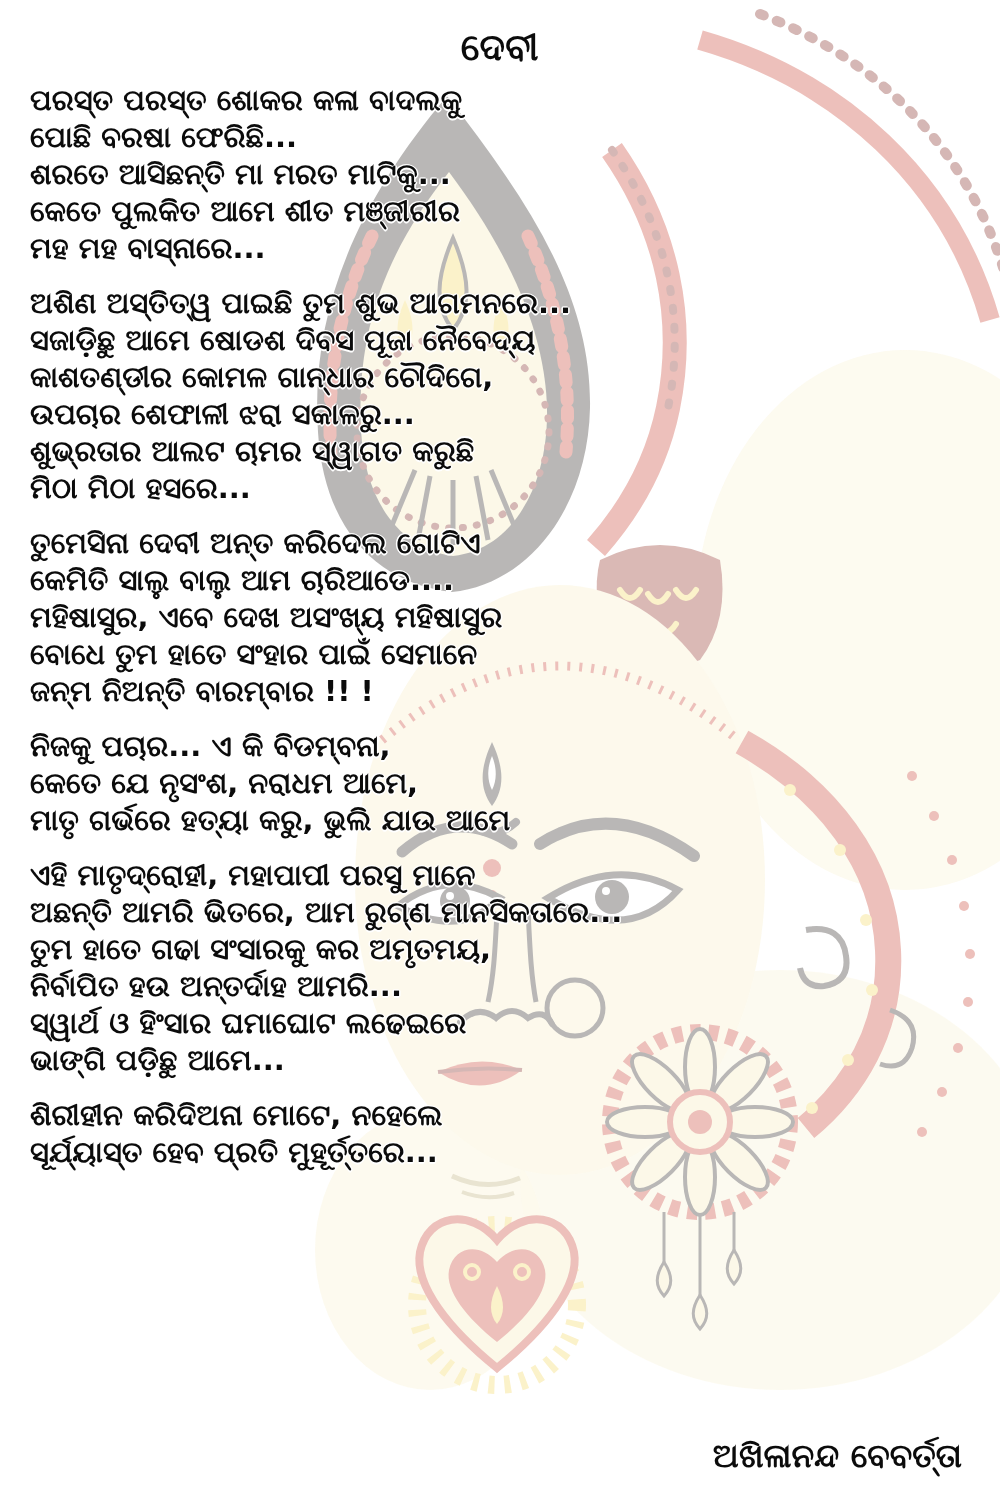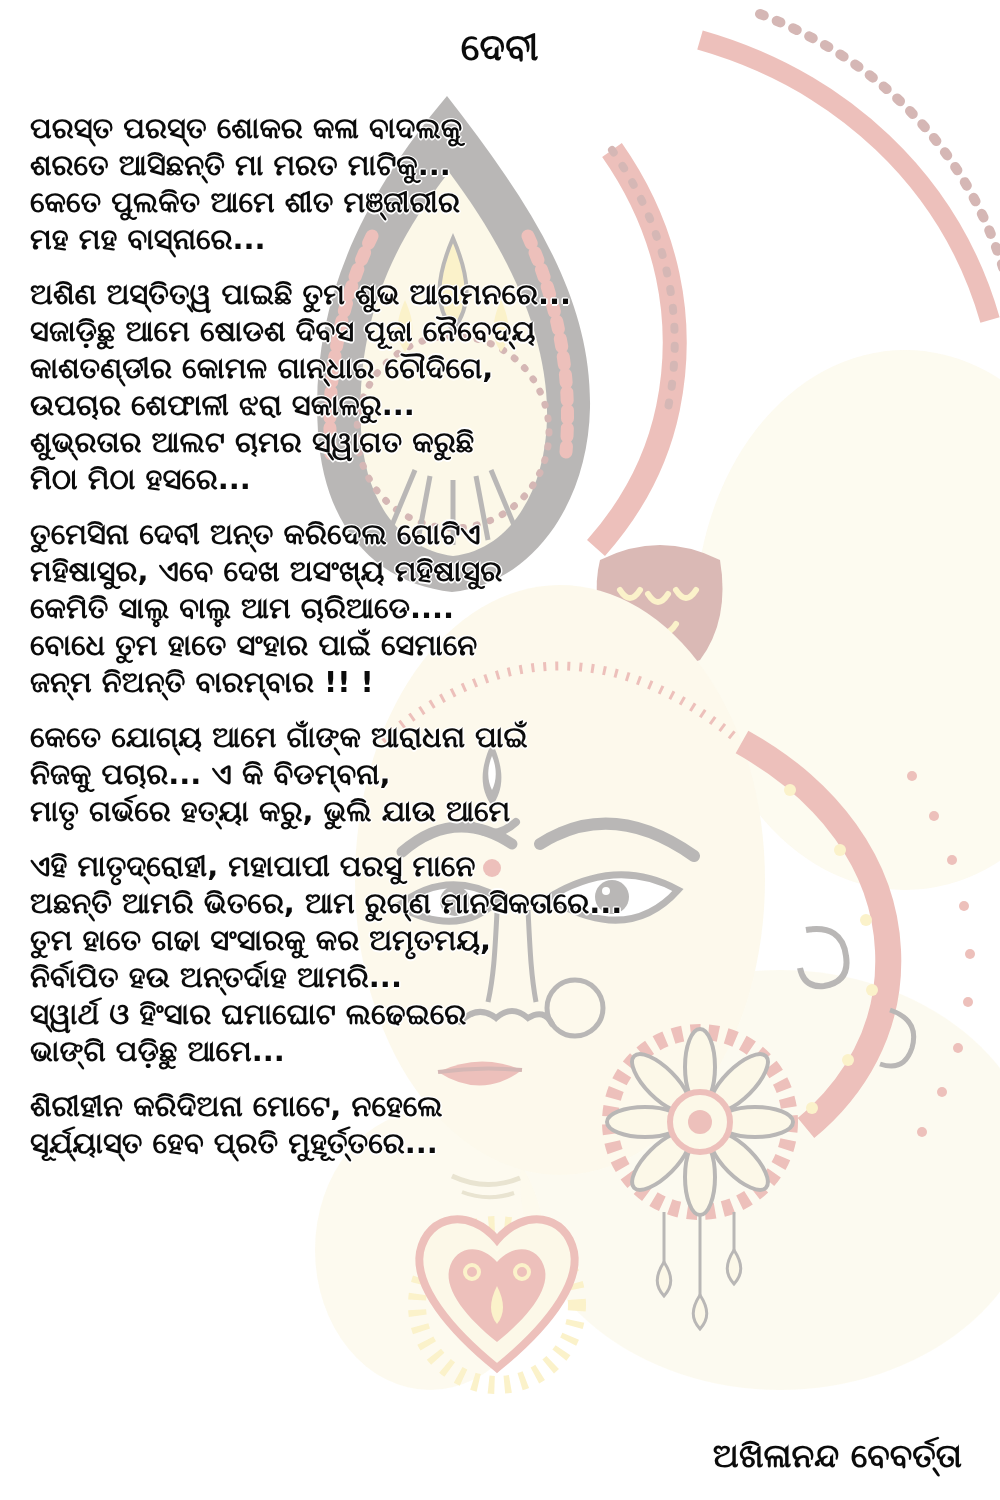--- a/index.html
+++ b/index.html
@@ -5,21 +5,21 @@
   html,body{margin:0;padding:0;background:#ffffff;}
   .page{
     position:relative;width:1000px;height:1500px;background:#ffffff;overflow:hidden;
     font-family:"DejaVu Sans","Liberation Sans",sans-serif;color:#0b0b0b;
   }
   .artwork{position:absolute;left:0;top:0;width:1000px;height:1500px;}
   .title{
     position:absolute;top:26px;left:0;width:100%;text-align:center;margin:0;
     font-size:37px;font-weight:700;letter-spacing:.5px;
   }
-  .poem{position:absolute;left:30px;top:110px;}
+  .poem{position:absolute;left:30px;top:82px;}
   .stanza{margin:0 0 18px 0;}
   .line{
     font-size:29px;font-weight:700;line-height:37px;white-space:nowrap;
     text-shadow:1.5px 0 0 #fff,-1.5px 0 0 #fff,0 1.5px 0 #fff,0 -1.5px 0 #fff,1px 1px 0 #fff,-1px -1px 0 #fff;
   }
   .author{
     position:absolute;right:38px;top:1436px;font-size:33px;font-weight:700;
     text-shadow:1.5px 0 0 #fff,-1.5px 0 0 #fff,0 1.5px 0 #fff,0 -1.5px 0 #fff;
   }
 </style>
@@ -163,42 +163,43 @@
         <circle cx="522" cy="1272" r="7" fill="none" stroke="#f3d55a" stroke-width="4"></circle>
       </g>
     </g>
   </svg>
 
   <h1 class="title">ଦେବୀ</h1>
 
   <div class="poem">
     <div class="stanza">
       <div class="line">ପରସ୍ତ ପରସ୍ତ ଶୋକର କଳା ବାଦଲକୁ</div>
+      <div class="line">ପୋଛି ବରଷା ଫେରିଛି...</div>
       <div class="line">ଶରତେ ଆସିଛନ୍ତି ମା ମରତ ମାଟିକୁ...</div>
       <div class="line">କେତେ ପୁଲକିତ ଆମେ ଶୀତ ମଞ୍ଜୀରୀର</div>
       <div class="line">ମହ ମହ ବାସ୍ନାରେ...</div>
     </div>
     <div class="stanza">
       <div class="line">ଅଶିଣ ଅସ୍ତିତ୍ୱ ପାଇଛି ତୁମ ଶୁଭ ଆଗମନରେ...</div>
       <div class="line">ସଜାଡ଼ିଛୁ ଆମେ ଷୋଡଶ ଦିବସ ପୂଜା ନୈବେଦ୍ୟ</div>
       <div class="line">କାଶତଣ୍ଡୀର କୋମଳ ଗାନ୍ଧାର ଚୌଦିଗେ,</div>
       <div class="line">ଉପଚାର ଶେଫାଳୀ ଝରା ସକାଳରୁ...</div>
       <div class="line">ଶୁଭ୍ରତାର ଆଲଟ ଚାମର ସ୍ୱାଗତ କରୁଛି</div>
       <div class="line">ମିଠା ମିଠା ହସରେ...</div>
     </div>
     <div class="stanza">
       <div class="line">ତୁମେସିନା ଦେବୀ ଅନ୍ତ କରିଦେଲ ଗୋଟିଏ</div>
+      <div class="line">କେମିତି ସାଲୁ ବାଲୁ ଆମ ଚାରିଆଡେ....</div>
       <div class="line">ମହିଷାସୁର, ଏବେ ଦେଖ ଅସଂଖ୍ୟ ମହିଷାସୁର</div>
-      <div class="line">କେମିତି ସାଲୁ ବାଲୁ ଆମ ଚାରିଆଡେ....</div>
       <div class="line">ବୋଧେ ତୁମ ହାତେ ସଂହାର ପାଇଁ ସେମାନେ</div>
       <div class="line">ଜନ୍ମ ନିଅନ୍ତି ବାରମ୍ବାର !! !</div>
     </div>
     <div class="stanza">
-      <div class="line">କେତେ ଯୋଗ୍ୟ ଆମେ ଗାଁଙ୍କ ଆରାଧନା ପାଇଁ</div>
       <div class="line">ନିଜକୁ ପଚାର... ଏ କି ବିଡମ୍ବନା,</div>
+      <div class="line">କେତେ ଯେ ନୃସଂଶ, ନରାଧମ ଆମେ,</div>
       <div class="line">ମାତୃ ଗର୍ଭରେ ହତ୍ୟା କରୁ, ଭୁଲି ଯାଉ ଆମେ</div>
     </div>
     <div class="stanza">
       <div class="line">ଏହି ମାତୃଦ୍ରୋହୀ, ମହାପାପୀ ପରସୁ ମାନେ</div>
       <div class="line">ଅଛନ୍ତି ଆମରି ଭିତରେ, ଆମ ରୁଗ୍ଣ ମାନସିକତାରେ...</div>
       <div class="line">ତୁମ ହାତେ ଗଢା ସଂସାରକୁ କର ଅମୃତମୟ,</div>
       <div class="line">ନିର୍ବାପିତ ହଉ ଅନ୍ତର୍ଦାହ ଆମରି...</div>
       <div class="line">ସ୍ୱାର୍ଥ ଓ ହିଂସାର ଘମାଘୋଟ ଲଢେଇରେ</div>
       <div class="line">ଭାଙ୍ଗି ପଡ଼ିଛୁ ଆମେ...</div>
     </div>

